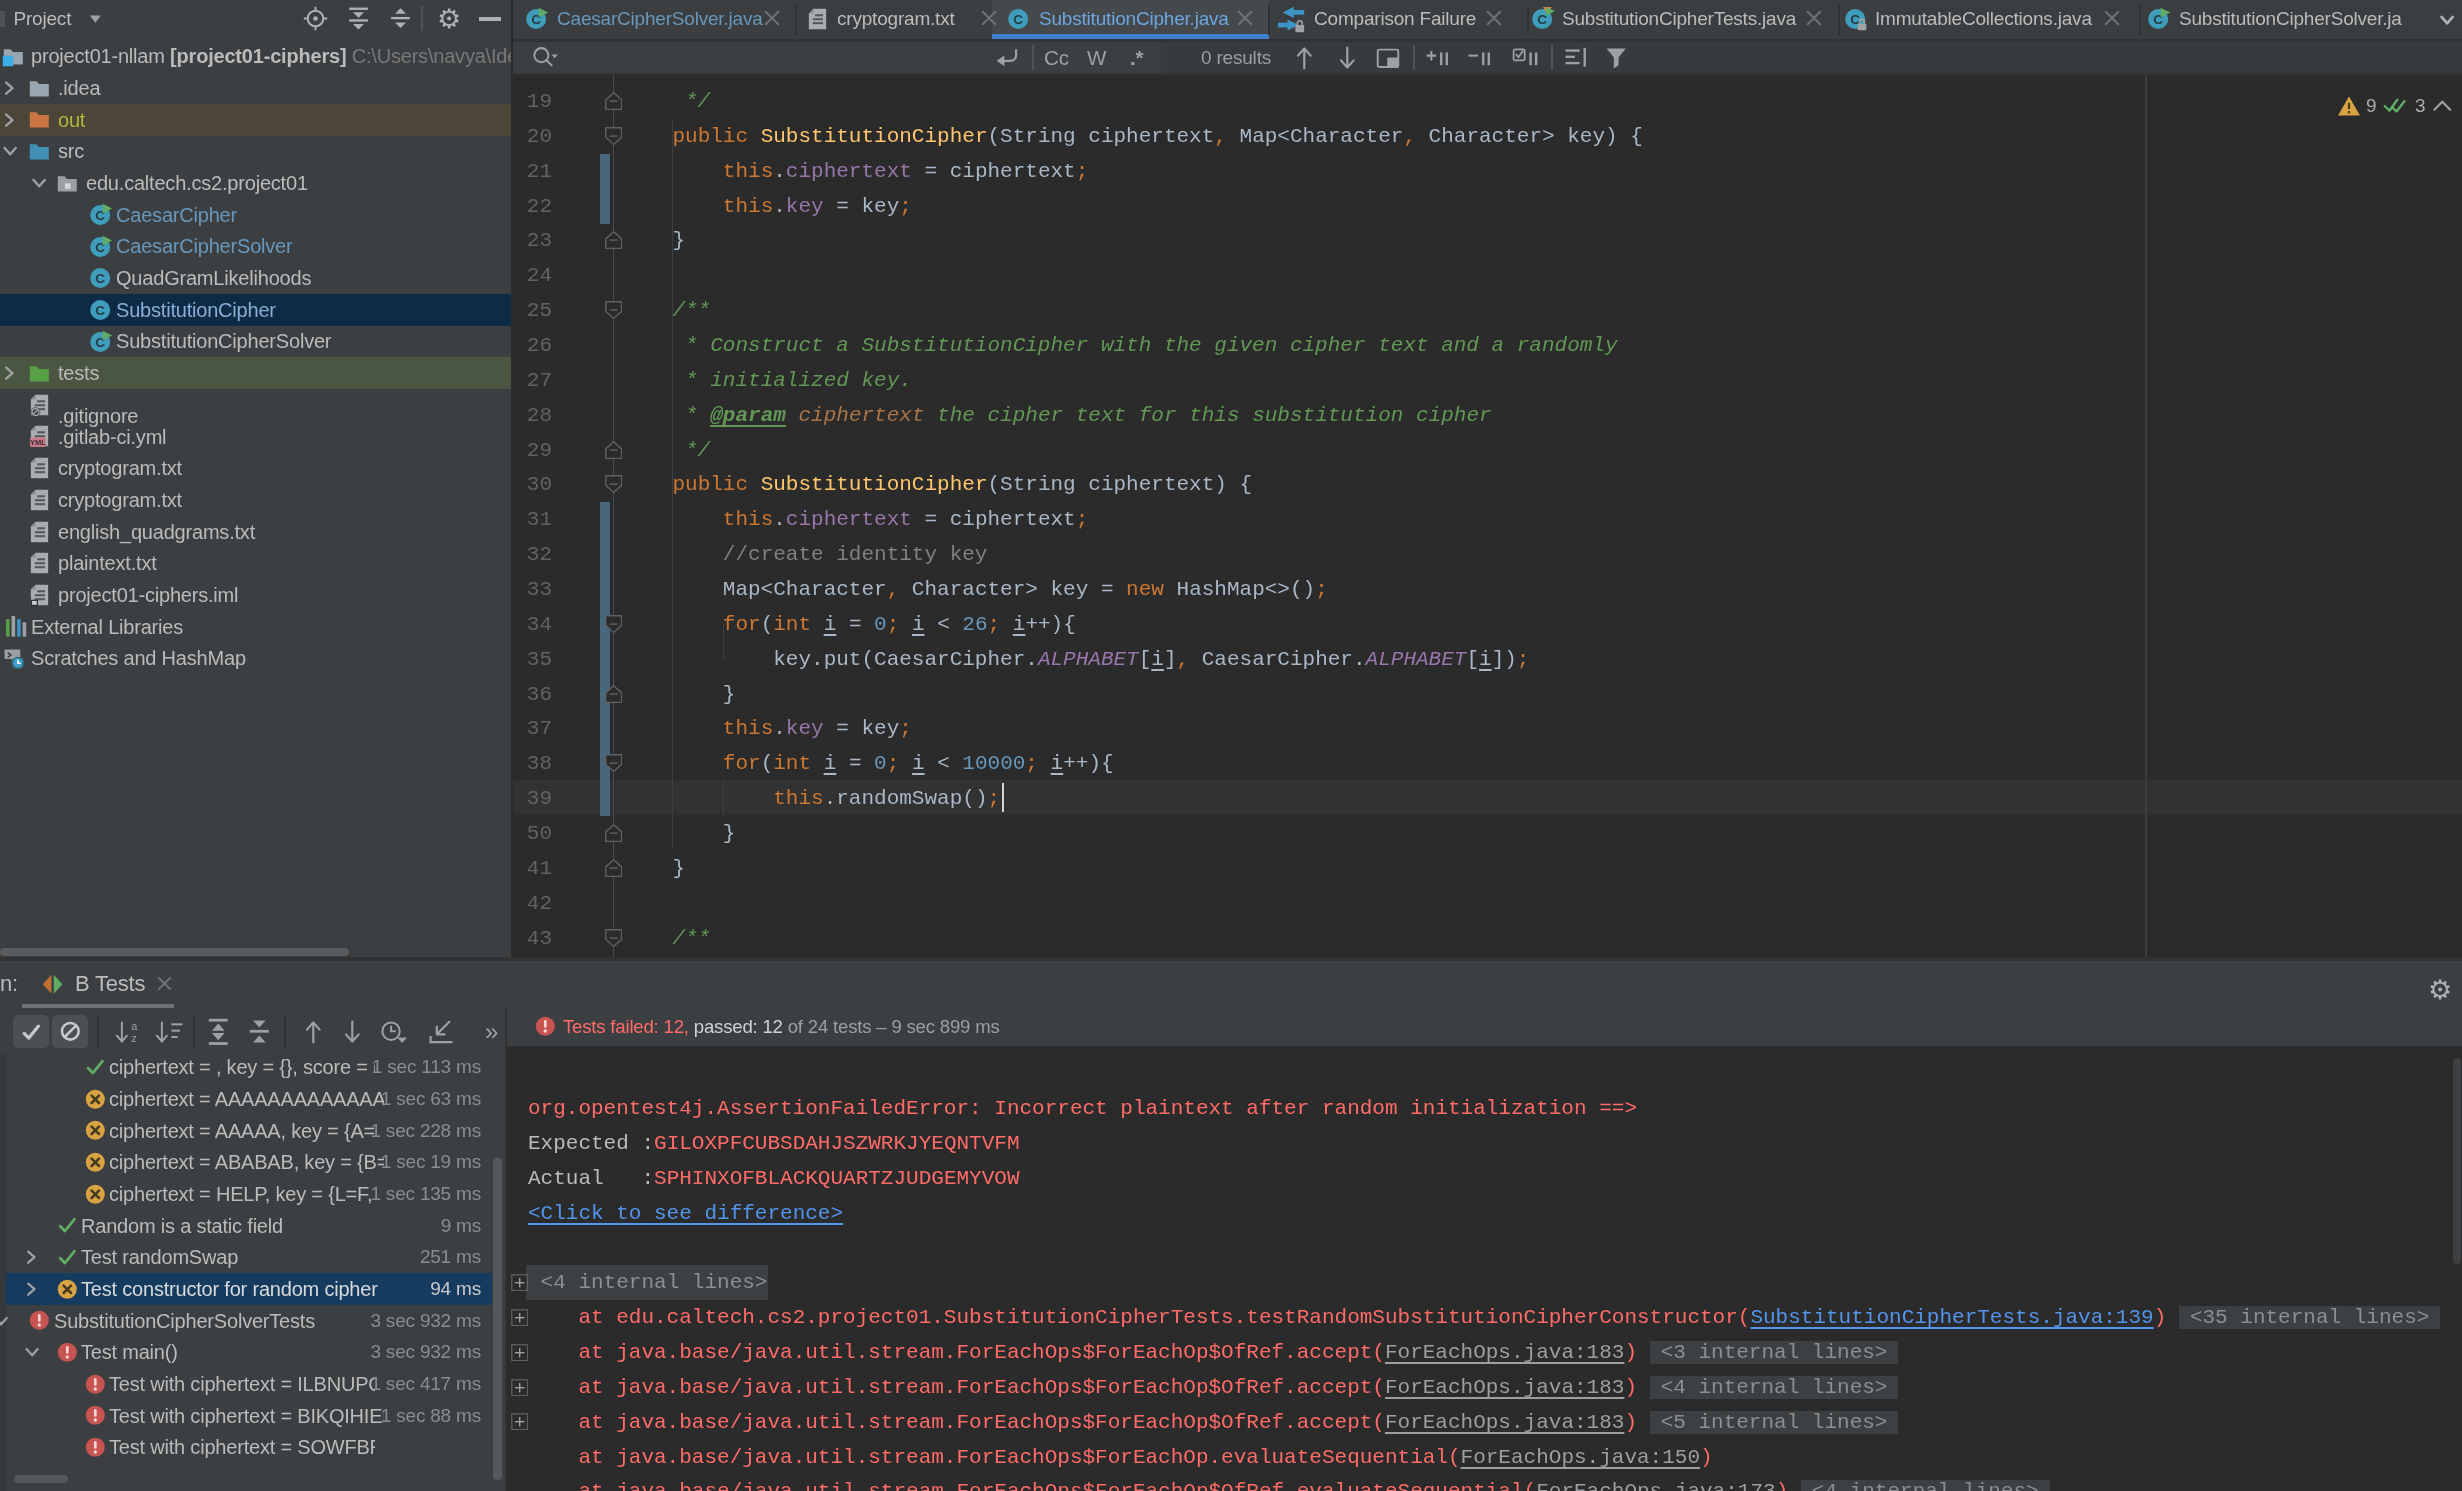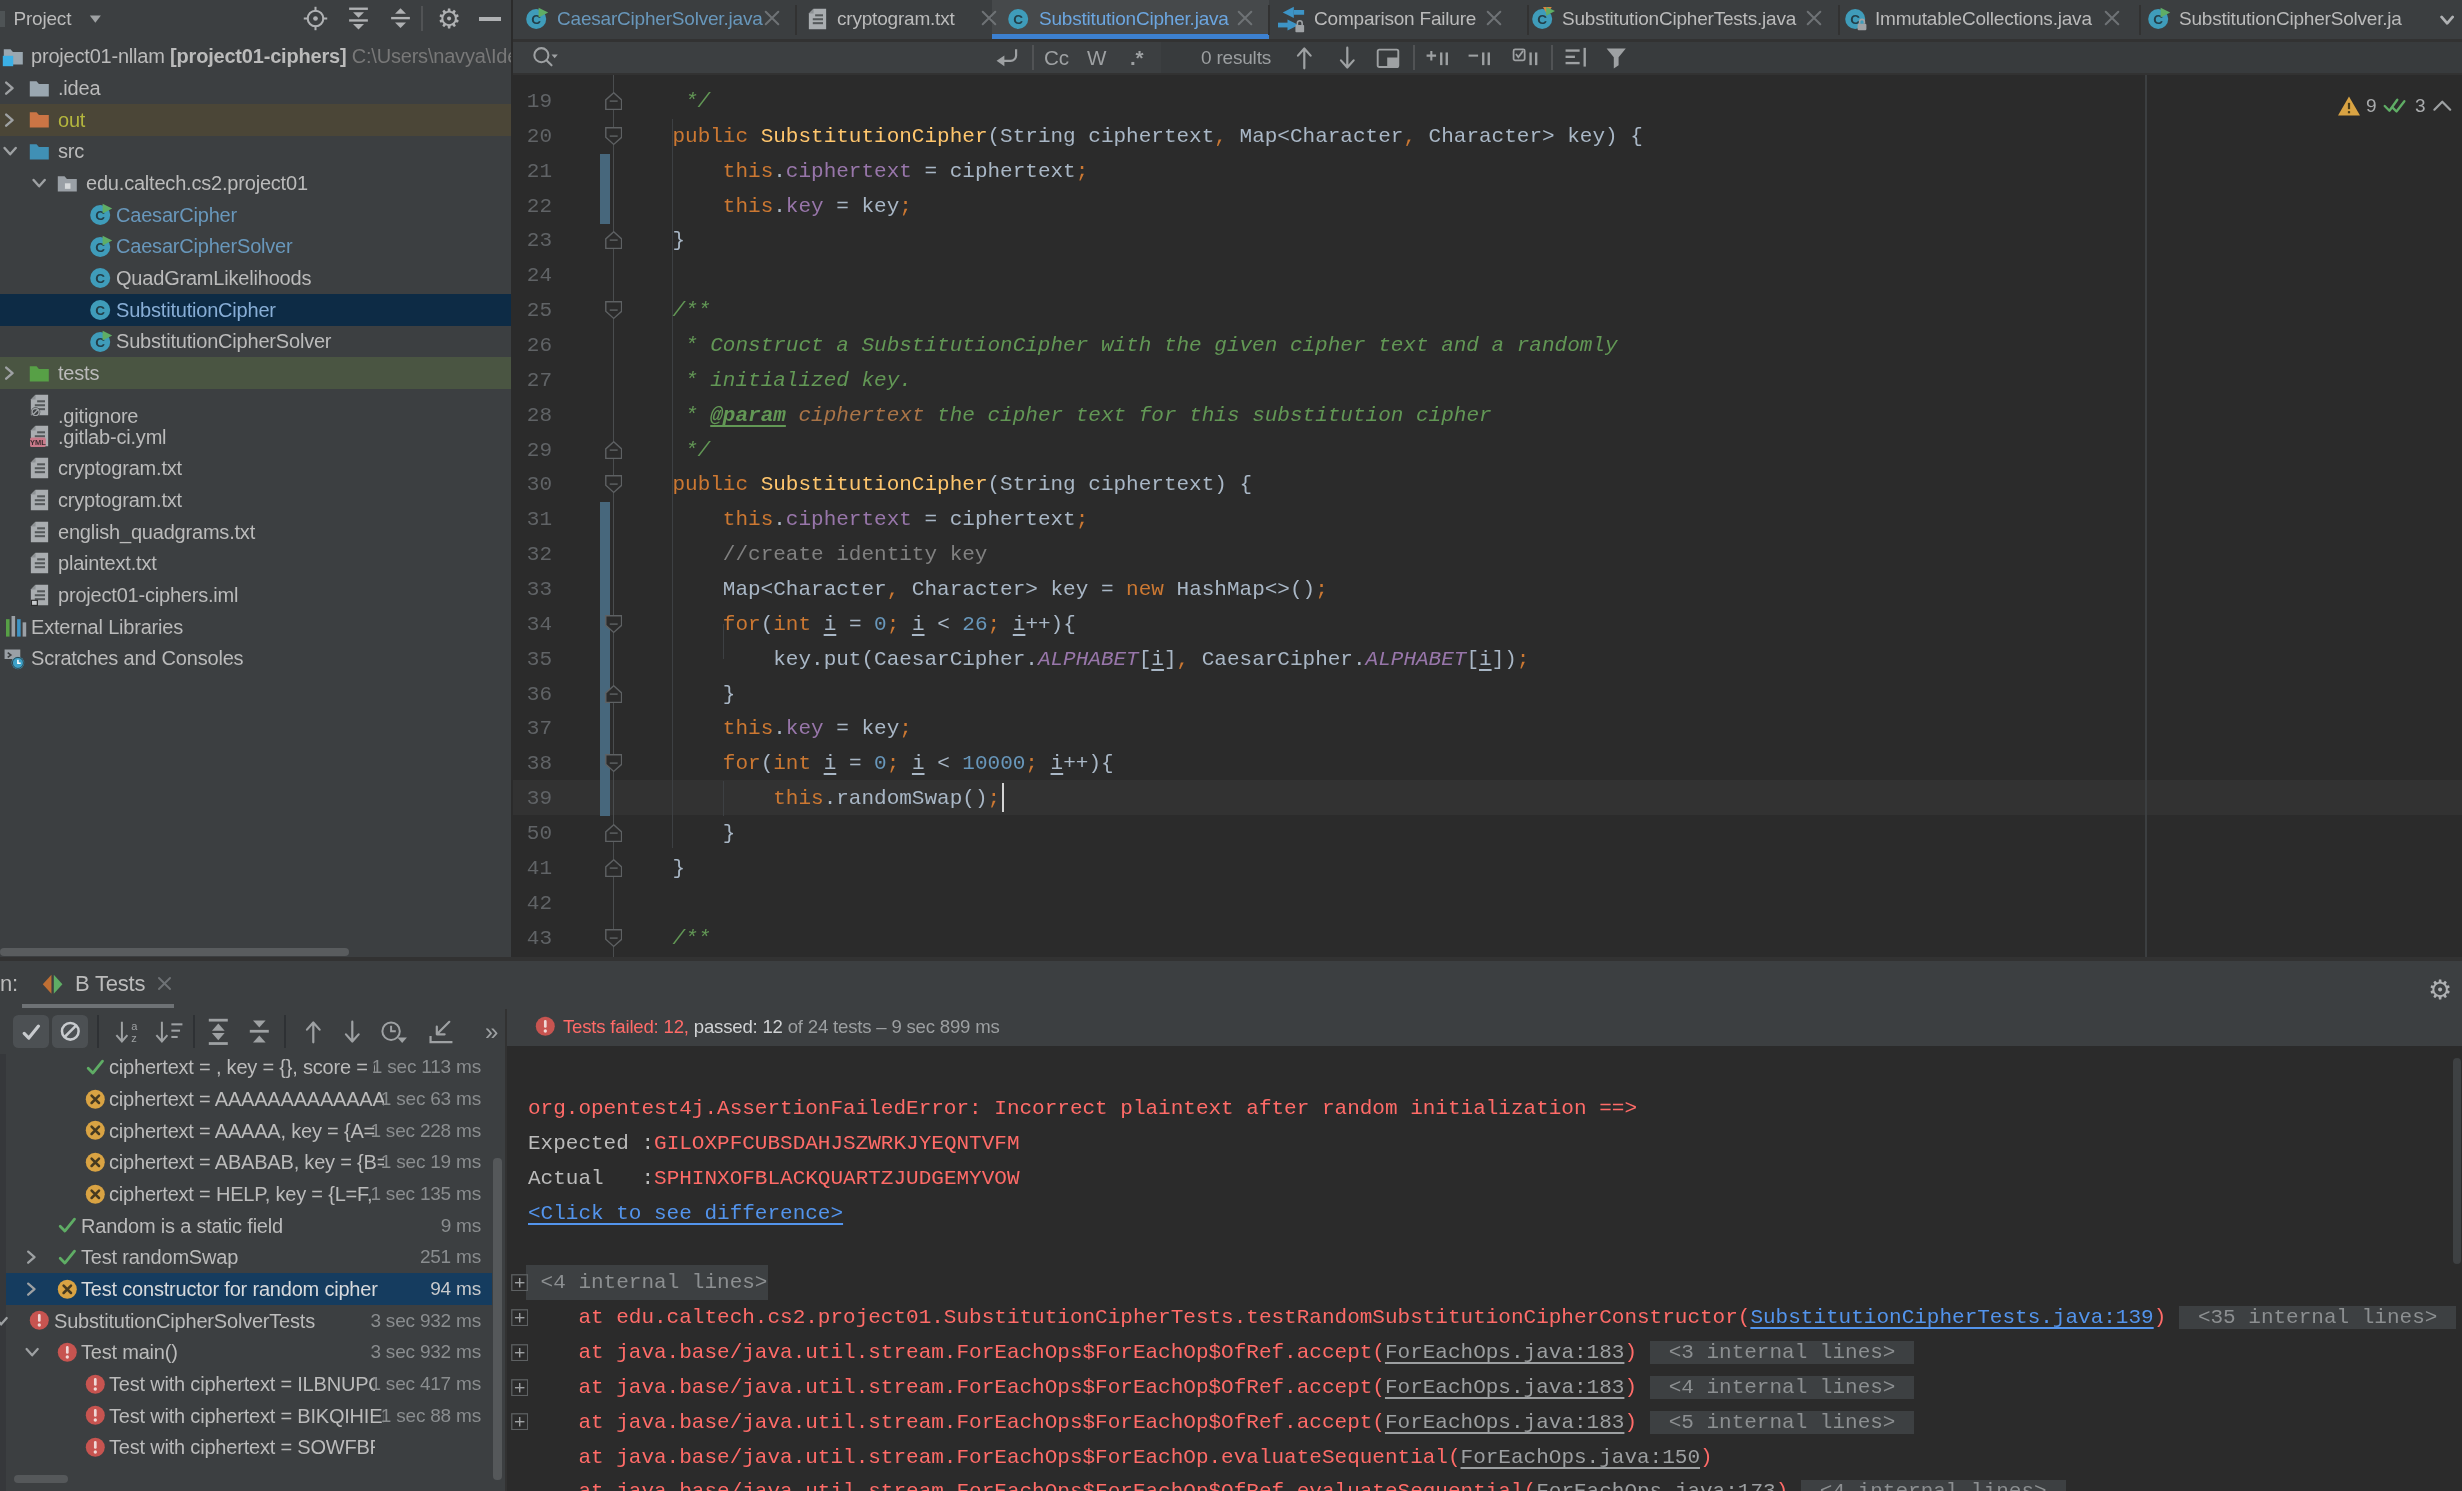--- a/index.html
+++ b/index.html
@@ -14,21 +14,21 @@
 .sf { color:#9876aa; font-style:italic; }
 .nm { color:#6897bb; }
 .cm { color:#629755; font-style:italic; }
 .lc { color:#808080; }
 .tv { color:#aa7447; font-style:italic; }
 .pc { color:#cc7832; }
 .un { text-decoration:underline; text-underline-offset:4px; text-decoration-thickness:1.6px;}
 .red { color:#ff6b68; }
 .gry { color:#9c9fa1; }
 .blu { color:#5394ec; }
-.ibx { background:#3d4042; color:#8c8f91; padding:0 19px; }
+.ibx { background:#3d4042; color:#8c8f91; padding:0 11px; }
 
 </style></head><body>
 <div class="abs" style="left:0px;top:0px;width:511px;height:961px;background:#3c3f41;"></div>
 <div class="abs" style="left:13.5px;top:19px;transform:translateY(-50%);color:#bbbbbb;font-size:19px;font-weight:400;letter-spacing:-0.2px;white-space:pre;">Project</div>
 <svg class="abs" style="left:89px;top:13.5px" width="12.7" height="9.5" viewBox="0 0 16 12">
     <polygon points="1,2 15,2 8,11" fill="#9ea1a3"></polygon>
   </svg>
 <svg class="abs" style="left:303px;top:6.3px" width="25" height="25" viewBox="0 0 32 32">
     <circle cx="16" cy="16" r="10" fill="none" stroke="#afb1b3" stroke-width="2.6"></circle>
     <circle cx="16" cy="16" r="3" fill="#afb1b3"></circle>
@@ -199,21 +199,21 @@
     <rect x="21" y="8" width="4.5" height="18" fill="#9aa0a6"></rect>
   </svg>
 <div class="abs" style="left:31px;top:627px;transform:translateY(-50%);color:#bbbbbb;font-size:20px;font-weight:400;letter-spacing:-0.2px;white-space:pre;">External Libraries</div>
 <svg class="abs" style="left:3.2px;top:648px" width="22" height="22" viewBox="0 0 28 28">
     <path d="M2 2 h20 v12 h-4 l-6 6 v-6 h-10 z" fill="#9aa0a6"></path>
     <polyline points="6,6 10,9 6,12" fill="none" stroke="#3c3f41" stroke-width="2"></polyline>
     <circle cx="19" cy="19" r="8" fill="#3da1c8"></circle>
     <circle cx="19" cy="19" r="7" fill="none" stroke="#2b2b2b" stroke-width="1"></circle>
     <path d="M19 15 v4.5 h3.5" stroke="#fff" stroke-width="2" fill="none"></path>
   </svg>
-<div class="abs" style="left:31px;top:658px;transform:translateY(-50%);color:#bbbbbb;font-size:20px;font-weight:400;letter-spacing:-0.2px;white-space:pre;">Scratches and Consoles</div>
+<div class="abs" style="left:31px;top:658px;transform:translateY(-50%);color:#bbbbbb;font-size:20px;font-weight:400;letter-spacing:-0.2px;white-space:pre;">Scratches and HashMap</div>
 <div class="abs" style="left:0px;top:948px;width:349px;height:8px;background:#595c5e;border-radius:4px;"></div>
 <div class="abs" style="left:511px;top:0px;width:2.4px;height:961px;background:#2b2b2b;"></div>
 <div class="abs" style="left:513px;top:0px;width:1949px;height:40px;background:#3b3e40;"></div>
 <div class="abs" style="left:513px;top:39px;width:1949px;height:3.2px;background:#323232;"></div>
 <div class="abs" style="left:992px;top:0px;width:277px;height:39px;background:#46494b;"></div>
 <div class="abs" style="left:992px;top:34px;width:277px;height:4.8px;background:#3c80d0;"></div>
 <svg class="abs" style="left:525px;top:7.1px" width="24" height="24" viewBox="0 0 30 30">
     <circle cx="14" cy="15" r="12.5" fill="#3f9cba"></circle>
     <text x="14" y="21" font-family="Liberation Sans" font-size="17" font-weight="bold" fill="#233e48" text-anchor="middle">C</text>
     <polygon points="17,1 29,7 17,13" fill="#5fad65"></polygon>

